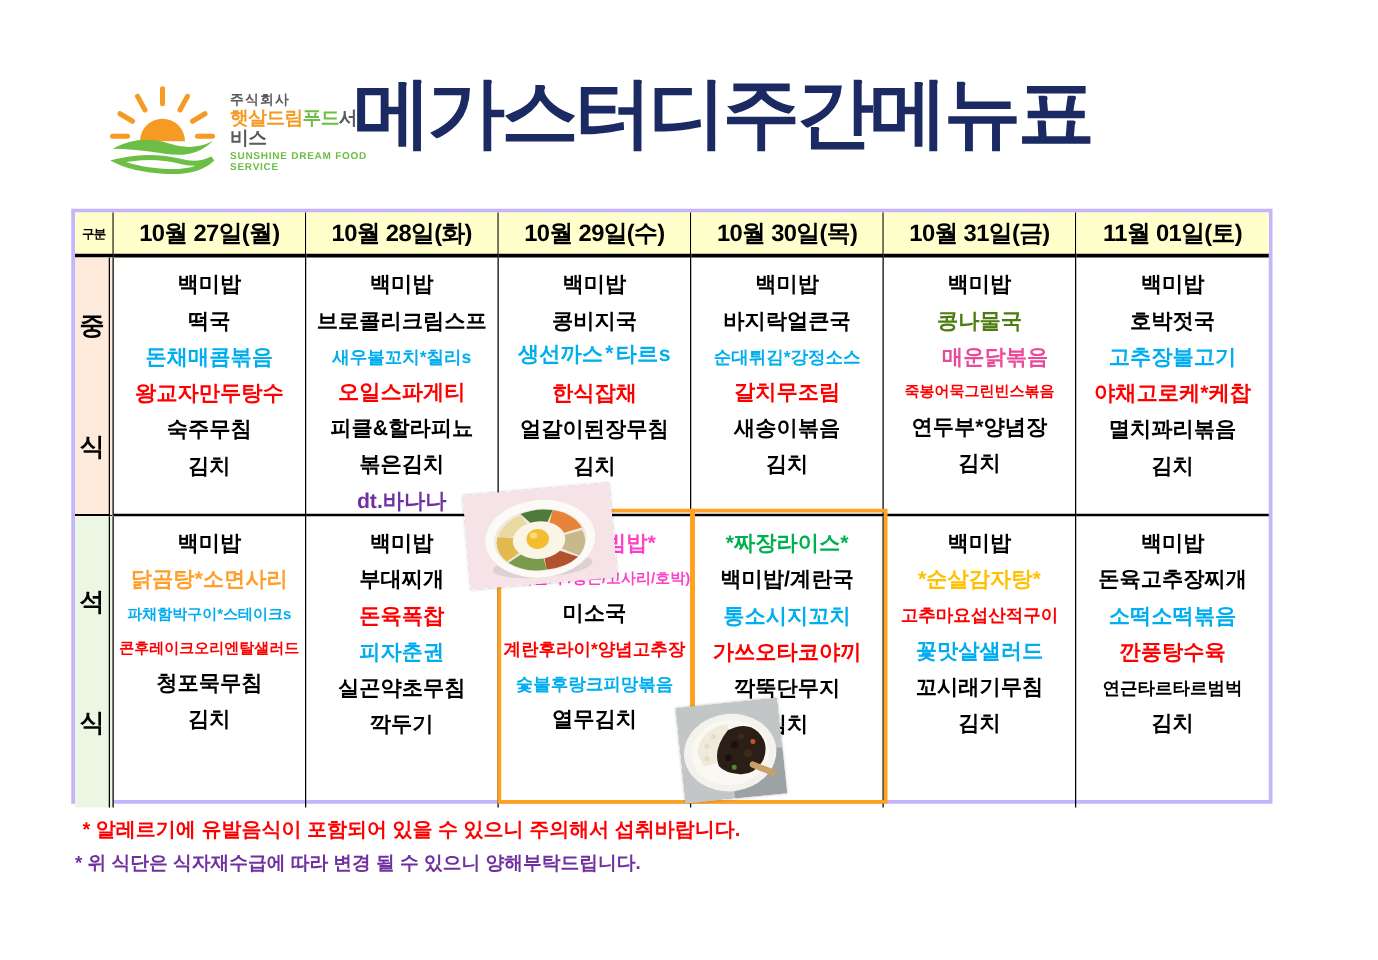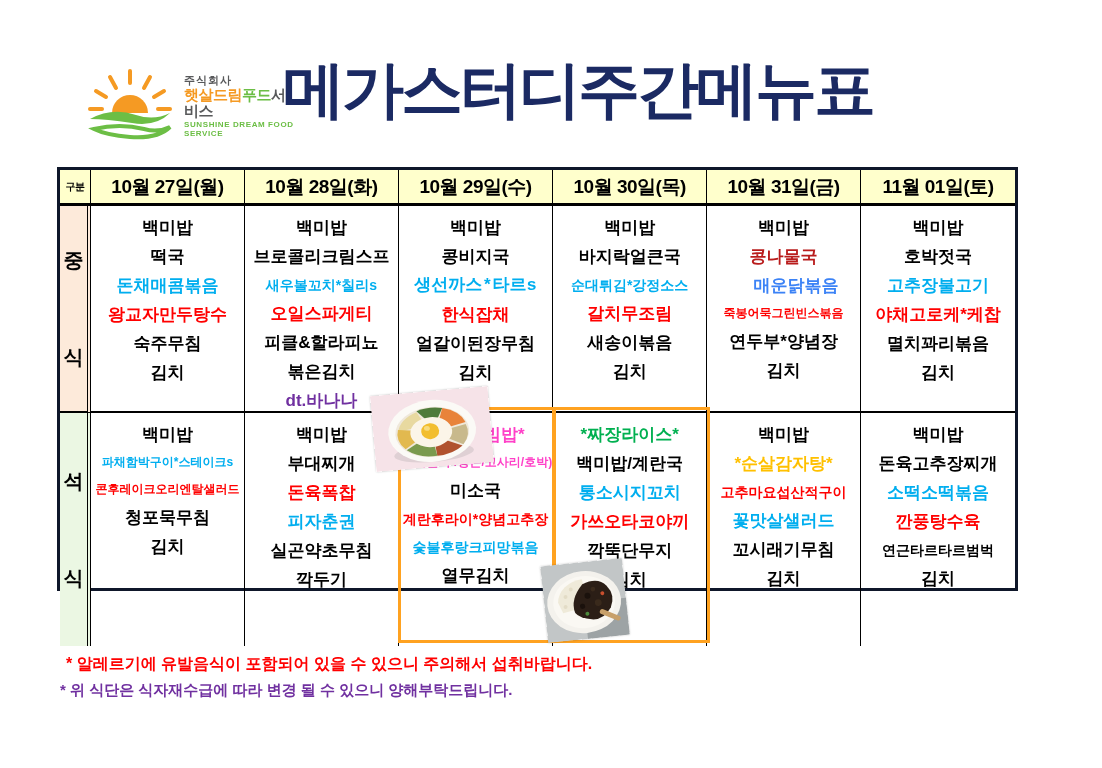--- a/index.html
+++ b/index.html
@@ -14,23 +14,23 @@
   .logo-name{font-size:15px;font-weight:bold;letter-spacing:-0.5px;margin:1px 0;}
   .ln-orange{color:#F59A23;}
   .ln-green{color:#6CBE45;}
   .ln-gray{color:#58595B;}
   .logo-tagline{font-size:8px;color:#6CBE45;letter-spacing:0.6px;font-weight:bold;}
 
   .page-title{position:absolute;left:283px;top:48px;width:800px;margin:0;
     font-size:62px;font-weight:bold;color:#1B2A63;letter-spacing:-3px;white-space:nowrap;}
 
   
-  .menu-table{position:absolute;left:57px;top:167px;width:961px;height:424px;
+  .menu-table{position:absolute;left:57px;top:167px;width:961px;height:476px;
     display:grid;grid-template-columns:31px repeat(6,1fr);grid-template-rows:36px 207px 233px;
-    border:3px solid #0f172a;box-sizing:border-box;background:#fff;}
+    border:3px solid #c4b5fd;box-sizing:border-box;background:#fff;}
   .cell{box-sizing:border-box;border-right:1.5px solid #000;border-bottom:1.5px solid #000;
     display:flex;flex-direction:column;align-items:center;overflow:visible;}
   .cell.last-col{border-right:none;}
   .cell.bottom-row{border-bottom:none;}
   .cell.hdr{background:#FFFFCC;justify-content:center;border-bottom:3px solid #000;
     font-weight:bold;font-size:19px;color:#000;letter-spacing:-0.5px;}
   .cell.corner{font-size:10px;font-weight:bold;}
   .cell.lbl{border-right:4px double #000;justify-content:center;gap:70px;
     font-weight:bold;font-size:20px;color:#000;}
   .cell.lbl.lunch-bg{background:#FDEADA;}
@@ -129,40 +129,41 @@
       <div class="cell menu lunch-row">
         <div class="mi s-md" style="color: rgb(0, 0, 0);">백미밥</div>
         <div class="mi s-md" style="color: rgb(0, 0, 0);">바지락얼큰국</div>
         <div class="mi s-sm" style="color: rgb(0, 174, 239);">순대튀김*강정소스</div>
         <div class="mi s-md" style="color: rgb(255, 0, 0);">갈치무조림</div>
         <div class="mi s-md" style="color: rgb(0, 0, 0);">새송이볶음</div>
         <div class="mi s-md" style="color: rgb(0, 0, 0);">김치</div>
       </div>
       <div class="cell menu lunch-row">
         <div class="mi s-md" style="color: rgb(0, 0, 0);">백미밥</div>
-        <div class="mi s-md" style="color: #b91c1c;">콩나물국</div>
-        <div class="mi s-md" style="color: #3b82f6; margin-left: 25px;">매운닭볶음</div>
+        <div class="mi s-md" style="color: #4d7c0f;">콩나물국</div>
+        <div class="mi s-md" style="color: #ec4899; margin-left: 25px;">매운닭볶음</div>
         <div class="mi s-xs" style="color: rgb(255, 0, 0);">죽봉어묵그린빈스볶음</div>
         <div class="mi s-md" style="color: rgb(0, 0, 0);">연두부*양념장</div>
         <div class="mi s-md" style="color: rgb(0, 0, 0);">김치</div>
       </div>
       <div class="cell menu lunch-row last-col">
         <div class="mi s-md" style="color: rgb(0, 0, 0);">백미밥</div>
         <div class="mi s-md" style="color: rgb(0, 0, 0);">호박젓국</div>
         <div class="mi s-md" style="color: rgb(0, 174, 239);">고추장불고기</div>
         <div class="mi s-md" style="color: rgb(255, 0, 0);">야채고로케*케찹</div>
         <div class="mi s-md" style="color: rgb(0, 0, 0);">멸치꽈리볶음</div>
         <div class="mi s-md" style="color: rgb(0, 0, 0);">김치</div>
       </div>
       <div class="cell lbl dinner-bg bottom-row">
         <span>석</span>
         <span>식</span>
       </div>
       <div class="cell menu bottom-row">
         <div class="mi s-md" style="color: rgb(0, 0, 0);">백미밥</div>
+        <div class="mi s-md" style="color: rgb(255, 159, 41);">닭곰탕*소면사리</div>
         <div class="mi s-xs" style="color: rgb(0, 174, 239);">파채함박구이*스테이크s</div>
         <div class="mi s-xs" style="color: rgb(255, 0, 0);">콘후레이크오리엔탈샐러드</div>
         <div class="mi s-md" style="color: rgb(0, 0, 0);">청포묵무침</div>
         <div class="mi s-md" style="color: rgb(0, 0, 0);">김치</div>
       </div>
       <div class="cell menu bottom-row">
         <div class="mi s-md" style="color: rgb(0, 0, 0);">백미밥</div>
         <div class="mi s-md" style="color: rgb(0, 0, 0);">부대찌개</div>
         <div class="mi s-md" style="color: rgb(255, 0, 0);">돈육폭찹</div>
         <div class="mi s-md" style="color: rgb(0, 174, 239);">피자춘권</div>

